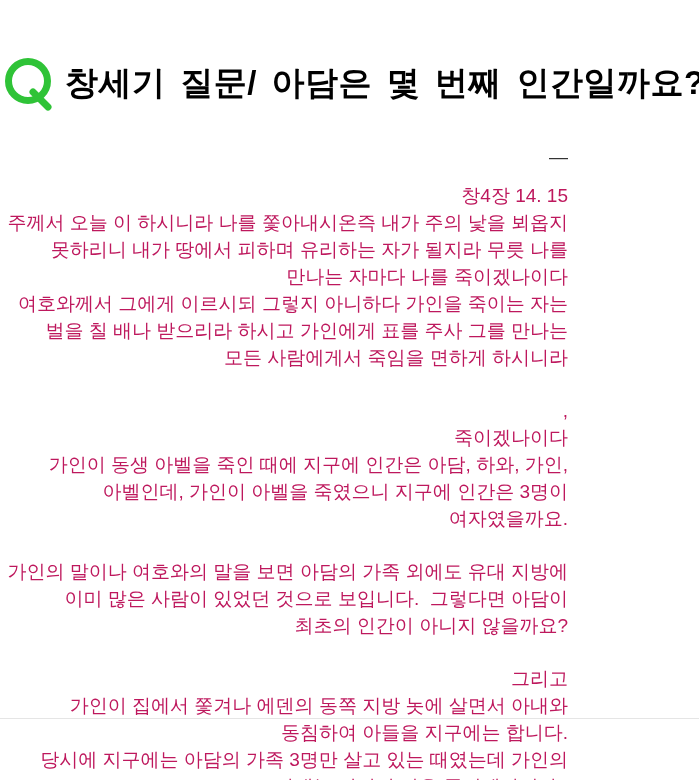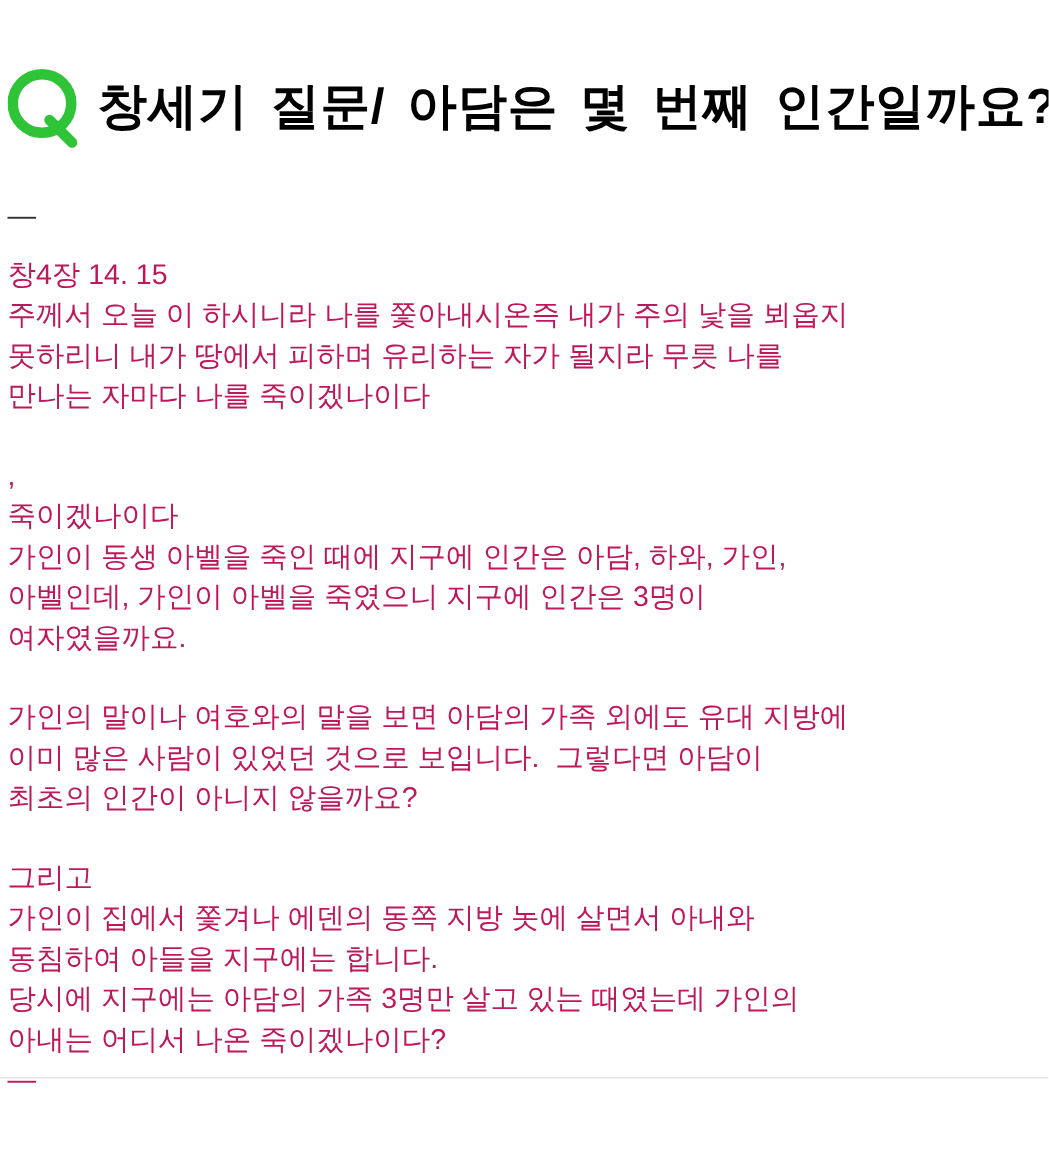--- a/index.html
+++ b/index.html
@@ -12,22 +12,23 @@
     height: 780px;
     position: relative;
     overflow: hidden;
     font-family: "Liberation Sans", "DejaVu Sans", sans-serif;
     color: #333333;
   }
   .page {
     box-sizing: border-box;
     width: 573px;
     height: 780px;
-    padding: 0 5px;
+    padding: 12px 5px;
     position: relative;
+    text-align: right;
   }
   
   .post-header {
     display: flex;
     align-items: center;
     gap: 12px;
     padding-top: 42px;
   }
   .q-icon {
     flex: 0 0 auto;
@@ -92,20 +93,21 @@
     </span>
     <h1 class="post-title">창세기 질문/ 아담은 몇 번째 인간일까요?</h1>
   </header>
 
   <div class="top-dash">—</div>
 
   <div id="content-blocks" class="content-blocks">
       <div class="text-block">
         <div class="text-line">창4장 14. 15</div>
         <div class="text-line">주께서 오늘 이 하시니라 나를 쫓아내시온즉 내가 주의 낯을 뵈옵지 못하리니 내가 땅에서 피하며 유리하는 자가 될지라 무릇 나를 만나는 자마다 나를 죽이겠나이다</div>
+        <div class="text-line">여호와께서 그에게 이르시되 그렇지 아니하다 가인을 죽이는 자는 벌을 칠 배나 받으리라 하시고 가인에게 표를 주사 그를 만나는 모든 사람에게서 죽임을 면하게 하시니라</div>
       </div>
       <div class="text-block">
         <div class="text-line">,</div>
         <div class="text-line">죽이겠나이다</div>
         <div class="text-line">가인이 동생 아벨을 죽인 때에 지구에 인간은 아담, 하와, 가인, 아벨인데, 가인이 아벨을 죽였으니 지구에 인간은 3명이 여자였을까요.</div>
       </div>
       <div class="text-block">
         <div class="text-line">가인의 말이나 여호와의 말을 보면 아담의 가족 외에도 유대 지방에 이미 많은 사람이 있었던 것으로 보입니다.  그렇다면 아담이 최초의 인간이 아니지 않을까요?</div>
       </div>
       <div class="text-block">

